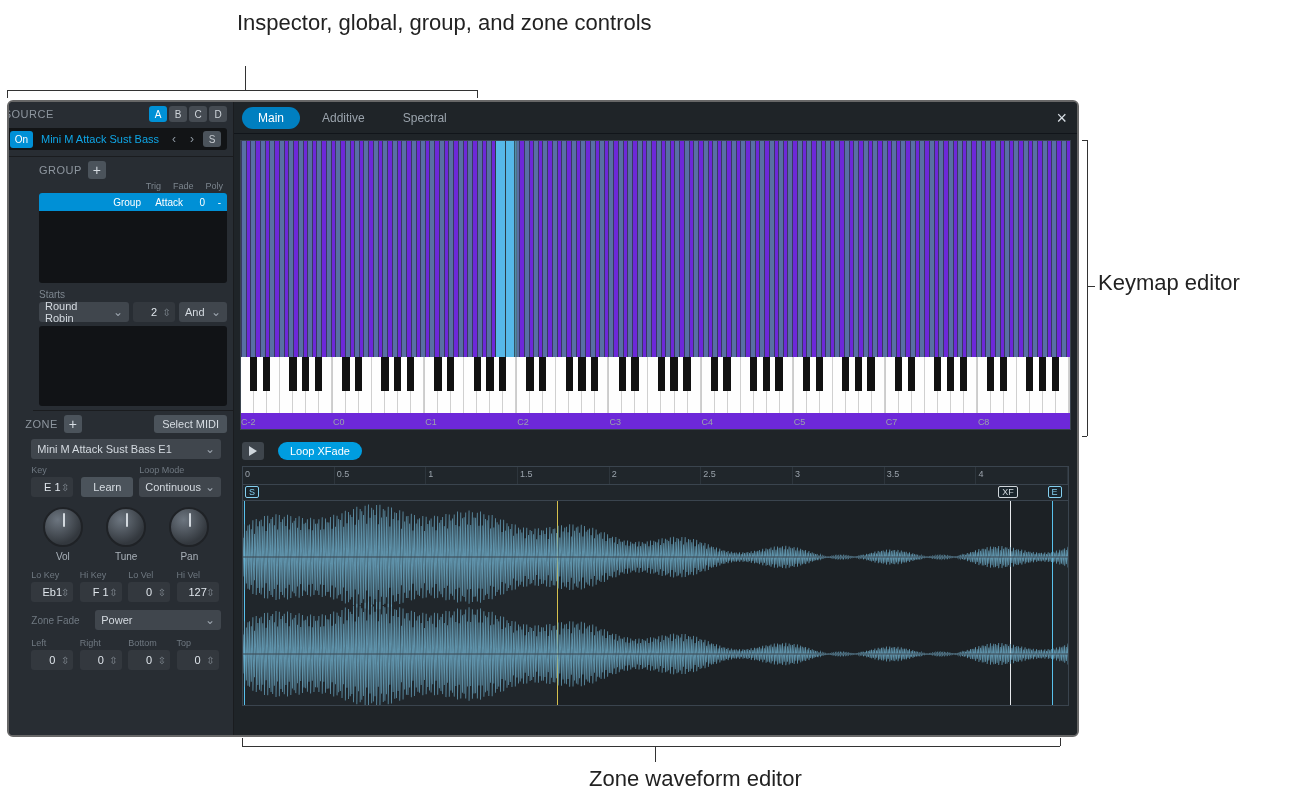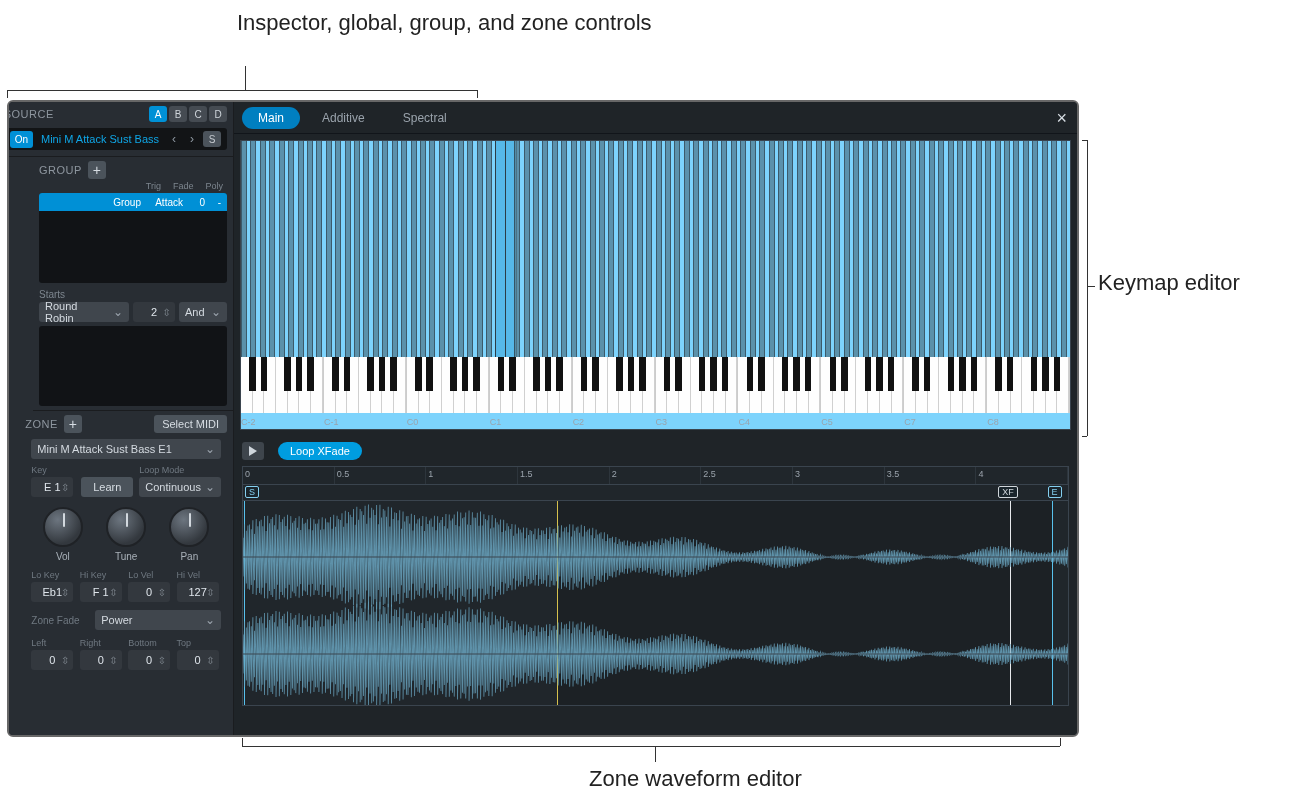--- a/index.html
+++ b/index.html
@@ -130,21 +130,21 @@
   }
   .tab{
     padding:4px 16px;border-radius:11px;font-size:12px;color:#9aa3ac;cursor:pointer;
   }
   .tab.on{background:#007fc0;color:#fff;}
   .close-x{
     position:absolute;right:10px;top:6px;color:#d6dce2;font-size:18px;cursor:pointer;
   }
   .keymap{
     position:relative;margin:6px;border:1px solid #3a444e;
-    height:290px;display:flex;flex-direction:column;background:#7dd3fc;
+    height:290px;display:flex;flex-direction:column;background:#6d28d9;
   }
   .zonearea{flex:1;position:relative;overflow:hidden;}
   .zone-stripe{position:absolute;top:0;bottom:0;width:6px;background:#538196;opacity:.8;border-left:1px solid #2c3c45;border-right:1px solid #2c3c45;}
   .zone-stripe.sel{background:#56b8e8;width:12px;opacity:1;}
   .pianostrip{height:56px;display:flex;position:relative;background:#fff;}
   .octave{flex:1;position:relative;border-right:1px solid #ccc;}
   .wkey{position:absolute;top:0;bottom:0;background:#fefefe;border-right:1px solid #d0d0d0; }
   .bkey{position:absolute;top:0;height:60%;width:8%;background:#111;z-index:2;}
   .oct-label{position:absolute;bottom:-14px;left:0;font-size:9px;color:#9aa3ac;}
   .pianowrap{position:relative;padding-bottom:16px;}
@@ -456,35 +456,20 @@
               <div class="wkey" style="left: 28.5714%; width: 14.2857%;"></div>
               <div class="wkey" style="left: 42.8571%; width: 14.2857%;"></div>
               <div class="wkey" style="left: 57.1429%; width: 14.2857%;"></div>
               <div class="wkey" style="left: 71.4286%; width: 14.2857%;"></div>
               <div class="wkey" style="left: 85.7143%; width: 14.2857%;"></div>
               <div class="bkey" style="left: 10%;"></div>
               <div class="bkey" style="left: 24%;"></div>
               <div class="bkey" style="left: 53%;"></div>
               <div class="bkey" style="left: 67%;"></div>
               <div class="bkey" style="left: 81%;"></div>
-              <div class="oct-label">C-1</div>
-            </div>
-            <div class="octave">
-              <div class="wkey" style="left: 0%; width: 14.2857%;"></div>
-              <div class="wkey" style="left: 14.2857%; width: 14.2857%;"></div>
-              <div class="wkey" style="left: 28.5714%; width: 14.2857%;"></div>
-              <div class="wkey" style="left: 42.8571%; width: 14.2857%;"></div>
-              <div class="wkey" style="left: 57.1429%; width: 14.2857%;"></div>
-              <div class="wkey" style="left: 71.4286%; width: 14.2857%;"></div>
-              <div class="wkey" style="left: 85.7143%; width: 14.2857%;"></div>
-              <div class="bkey" style="left: 10%;"></div>
-              <div class="bkey" style="left: 24%;"></div>
-              <div class="bkey" style="left: 53%;"></div>
-              <div class="bkey" style="left: 67%;"></div>
-              <div class="bkey" style="left: 81%;"></div>
               <div class="oct-label">C0</div>
             </div>
             <div class="octave">
               <div class="wkey" style="left: 0%; width: 14.2857%;"></div>
               <div class="wkey" style="left: 14.2857%; width: 14.2857%;"></div>
               <div class="wkey" style="left: 28.5714%; width: 14.2857%;"></div>
               <div class="wkey" style="left: 42.8571%; width: 14.2857%;"></div>
               <div class="wkey" style="left: 57.1429%; width: 14.2857%;"></div>
               <div class="wkey" style="left: 71.4286%; width: 14.2857%;"></div>
               <div class="wkey" style="left: 85.7143%; width: 14.2857%;"></div>

